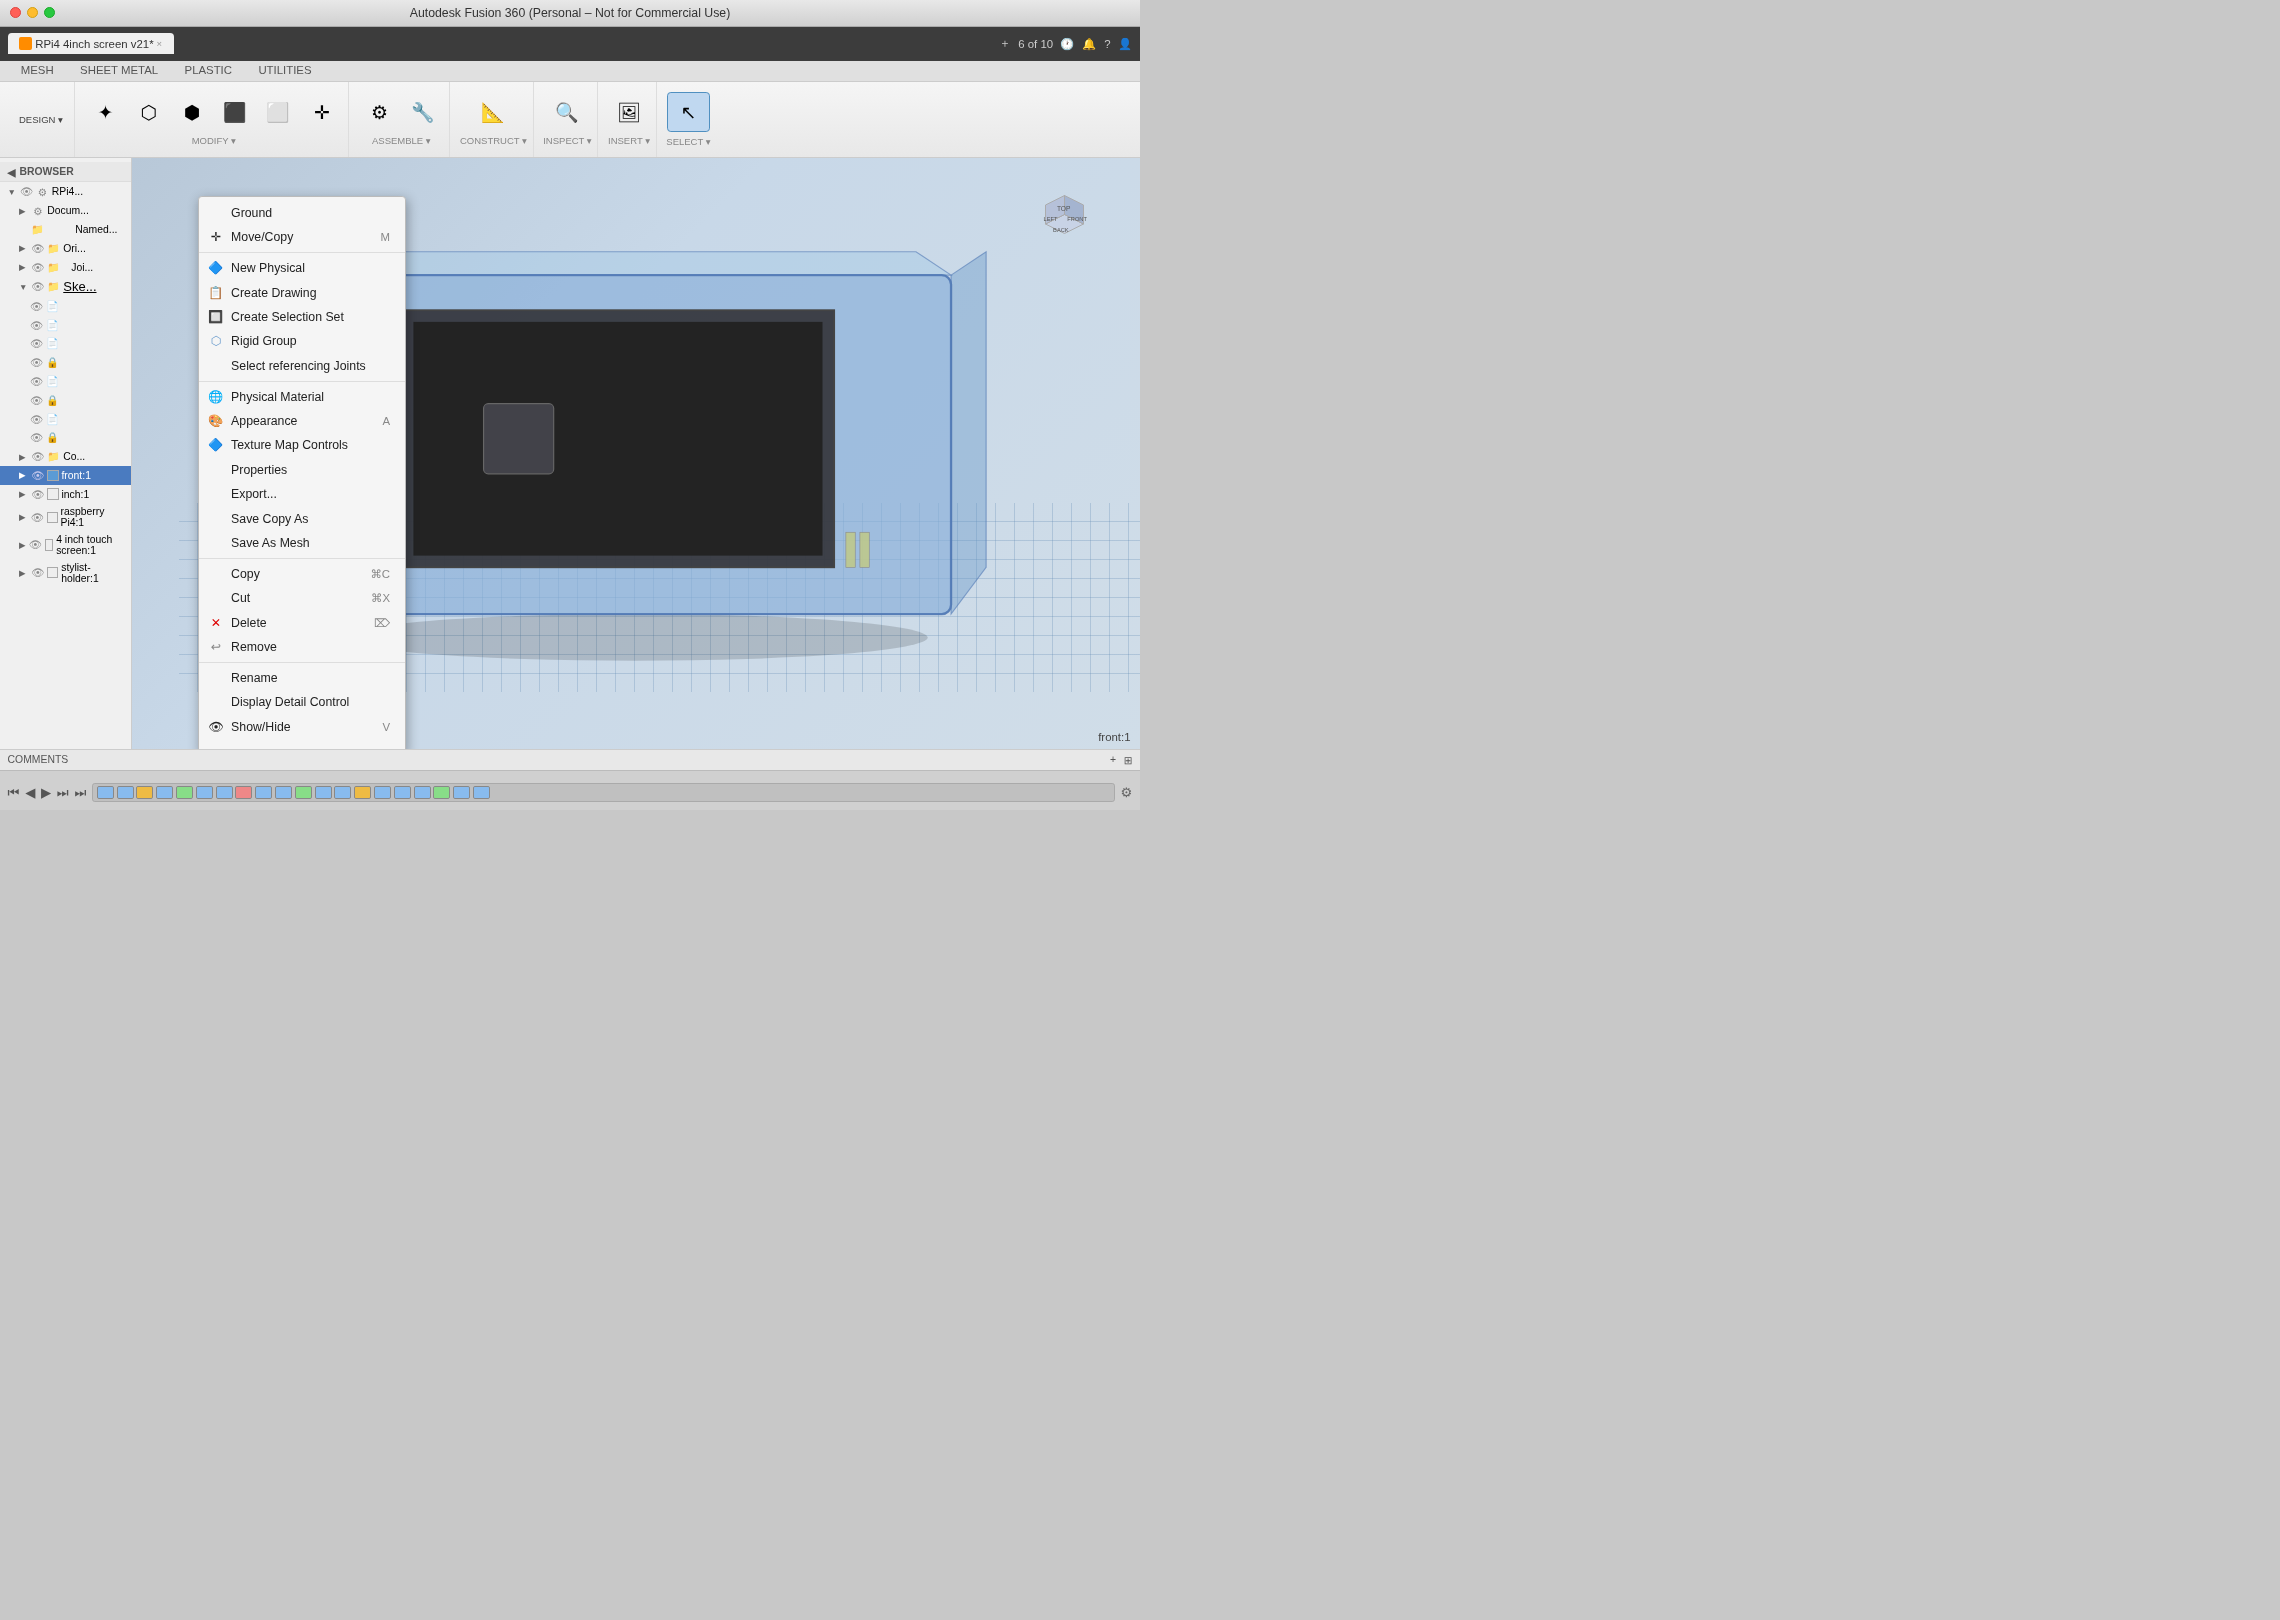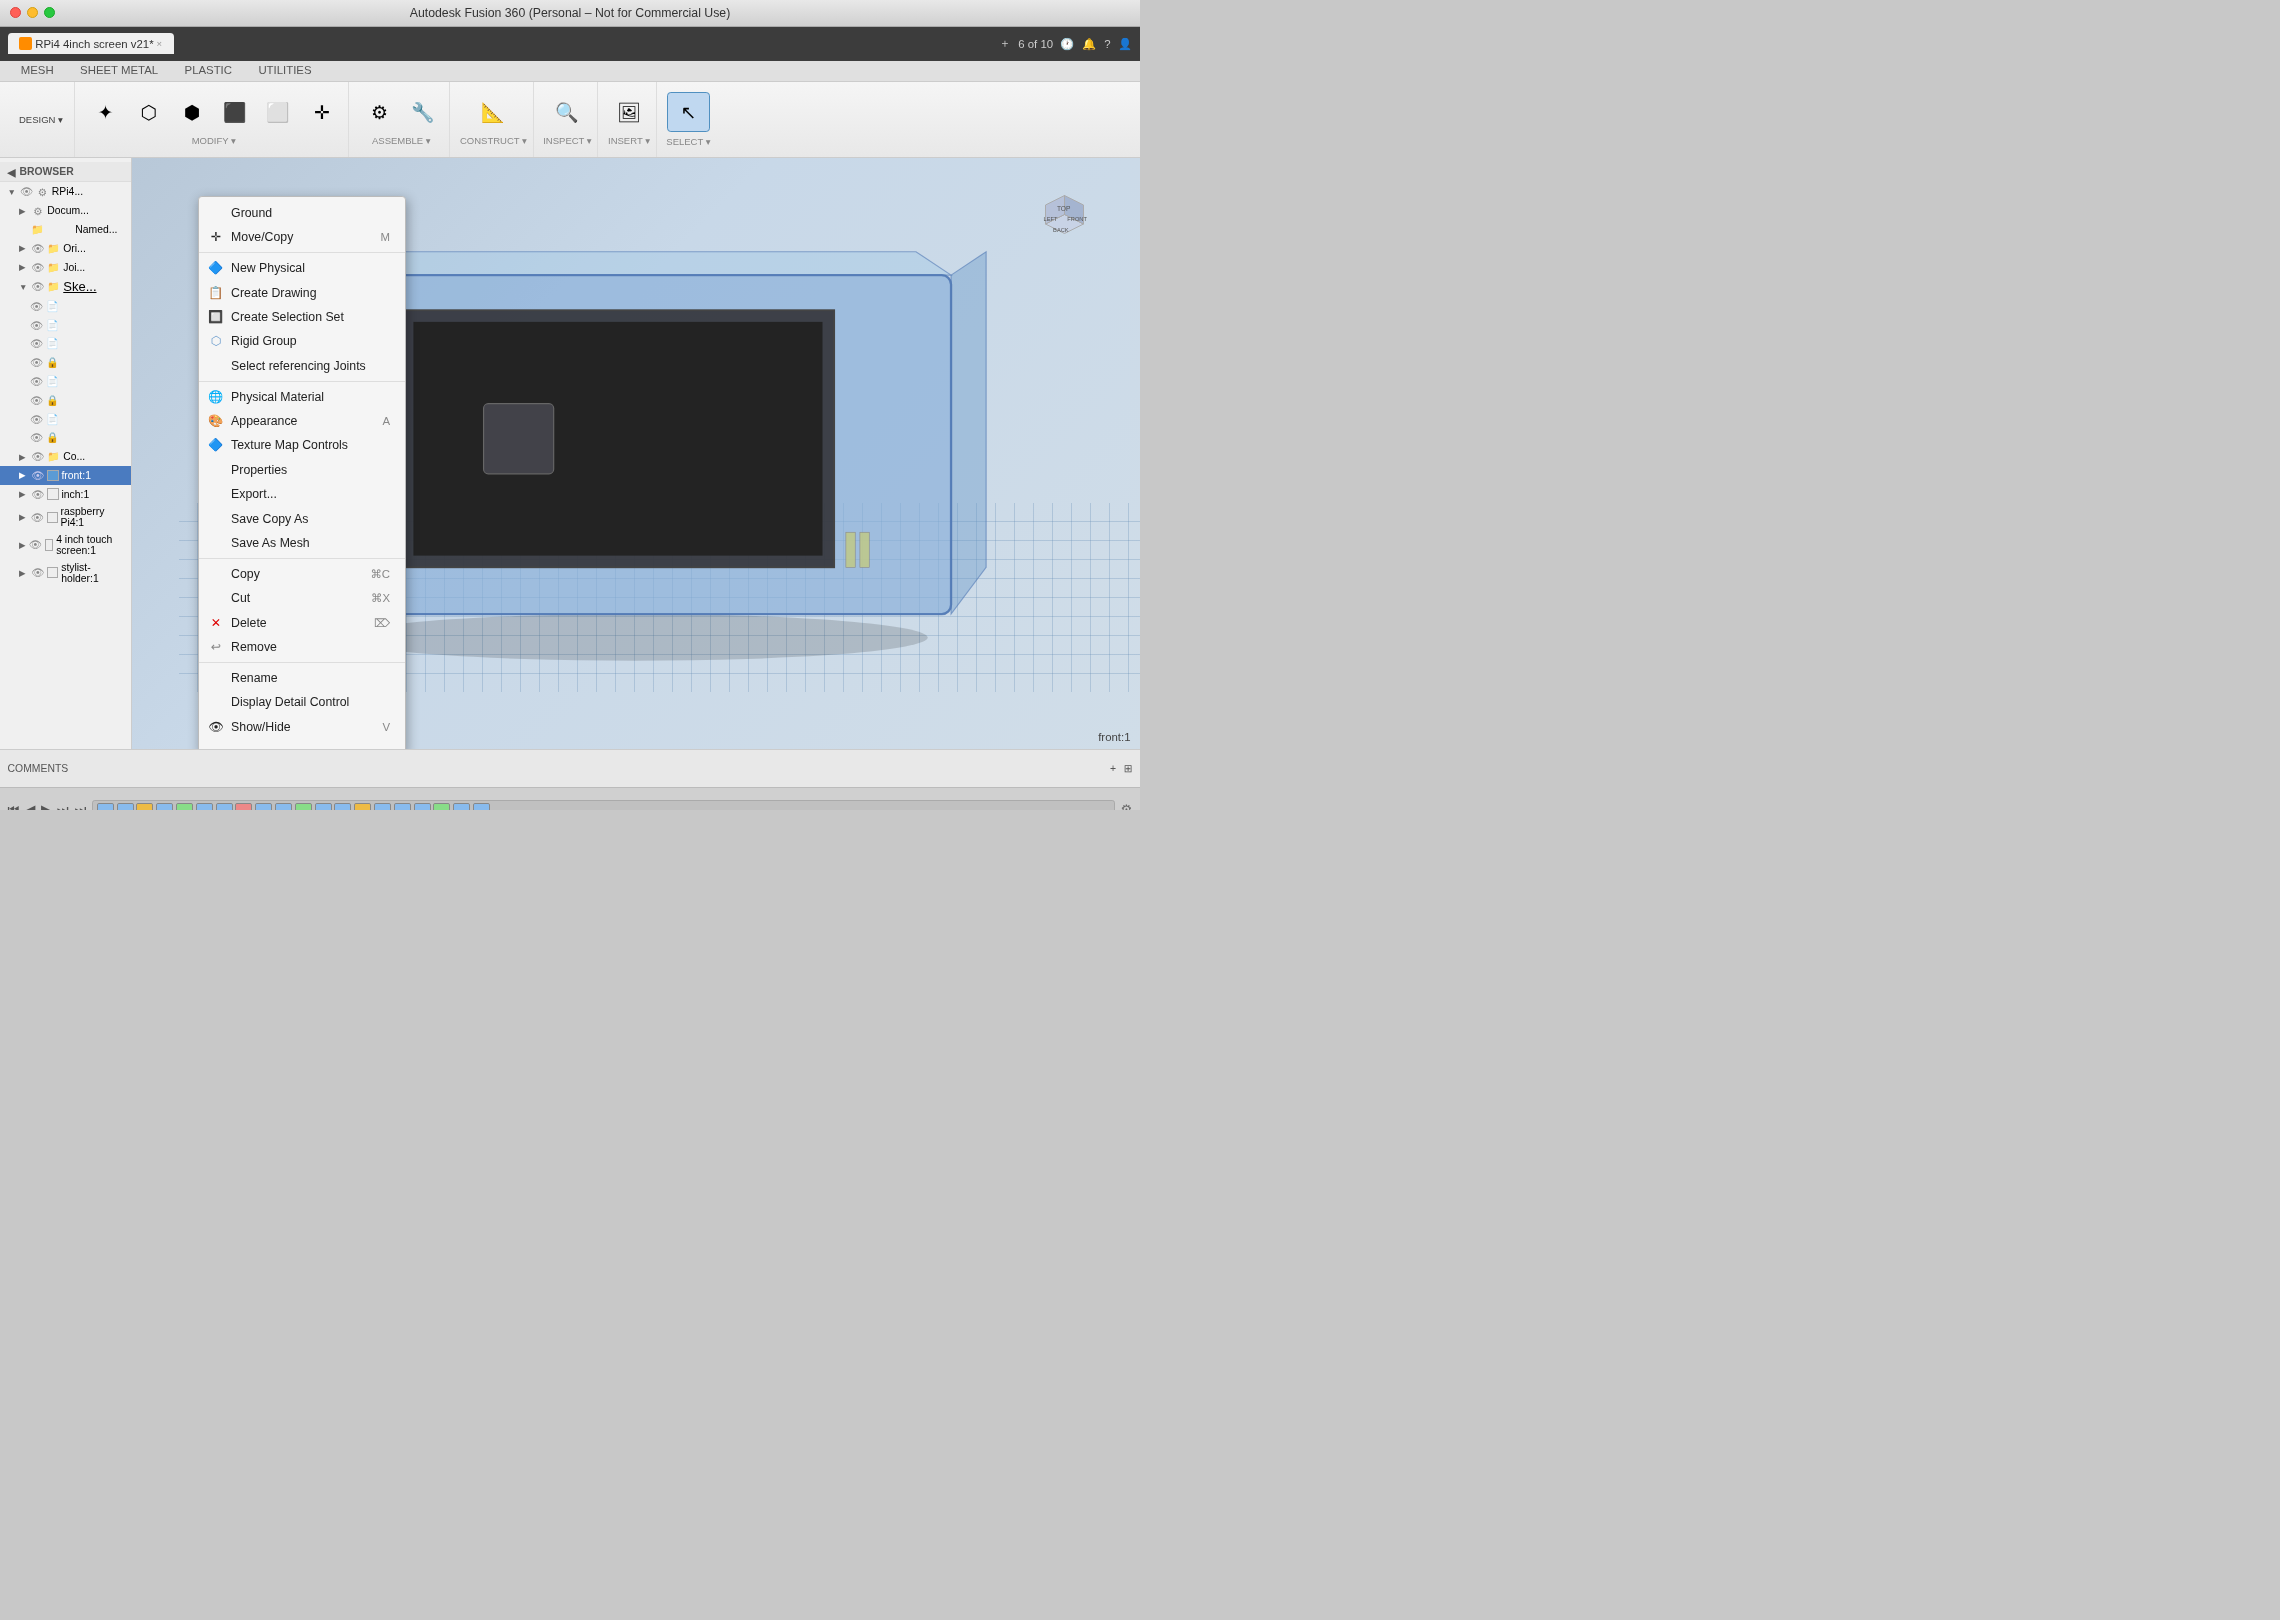--- a/index.html
+++ b/index.html
@@ -252,21 +252,21 @@
     }
     .toolbar-tab {
       padding: 3.8px 13.2px;
       font-size: 11.4px;
       cursor: pointer;
       color: #555;
       border-bottom: 1.9px solid transparent;
     }
 
     .comments-bar {
-      height: 38px;
+      height: 21px;
       background: #e8e8e8;
       border-top: 0.9px solid #ccc;
       display: flex;
       align-items: center;
       padding: 0 7.6px;
       font-size: 10.4px;
       color: #555;
       gap: 7.6px;
     }
 
@@ -421,21 +421,21 @@
     <div class="sidebar-item" style="padding-left:19px;">
       <span class="tree-arrow">▶</span>
       <span class="tree-icon" style="color:#888;">👁</span>
       <span class="tree-icon">📁</span>
       <span style="font-size:10.4px;">Ori...</span>
     </div>
     <div class="sidebar-item" style="padding-left:19px;">
       <span class="tree-arrow">▶</span>
       <span class="tree-icon" style="color:#888;">👁</span>
       <span class="tree-icon">📁</span>
-      <span style="font-size:10.4px;">Joi...</span>
+      <span style="font-size:10.4px;margin-left:8px;">Joi...</span>
     </div>
     <div class="sidebar-item" style="padding-left:19px;">
       <span class="tree-arrow">▼</span>
       <span class="tree-icon" style="color:#888;">👁</span>
       <span class="tree-icon">📁</span>
       <span style="font-size:13px;text-decoration:underline;">Ske...</span>
     </div>
 
     <div class="sidebar-item" style="padding-left:30px;">
       <span class="tree-icon" style="color:#888;">👁</span>

